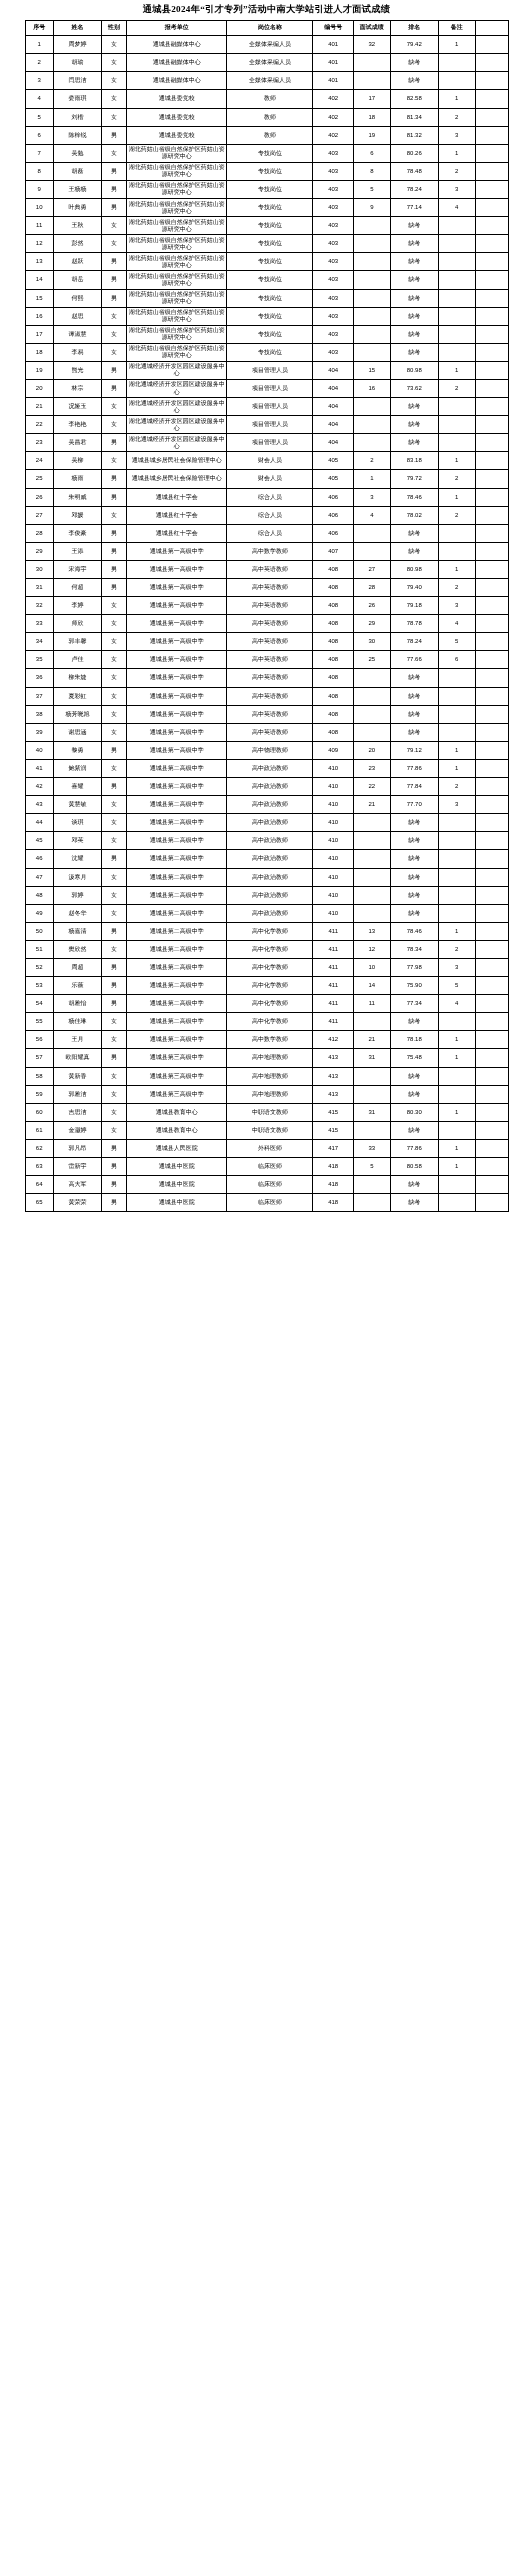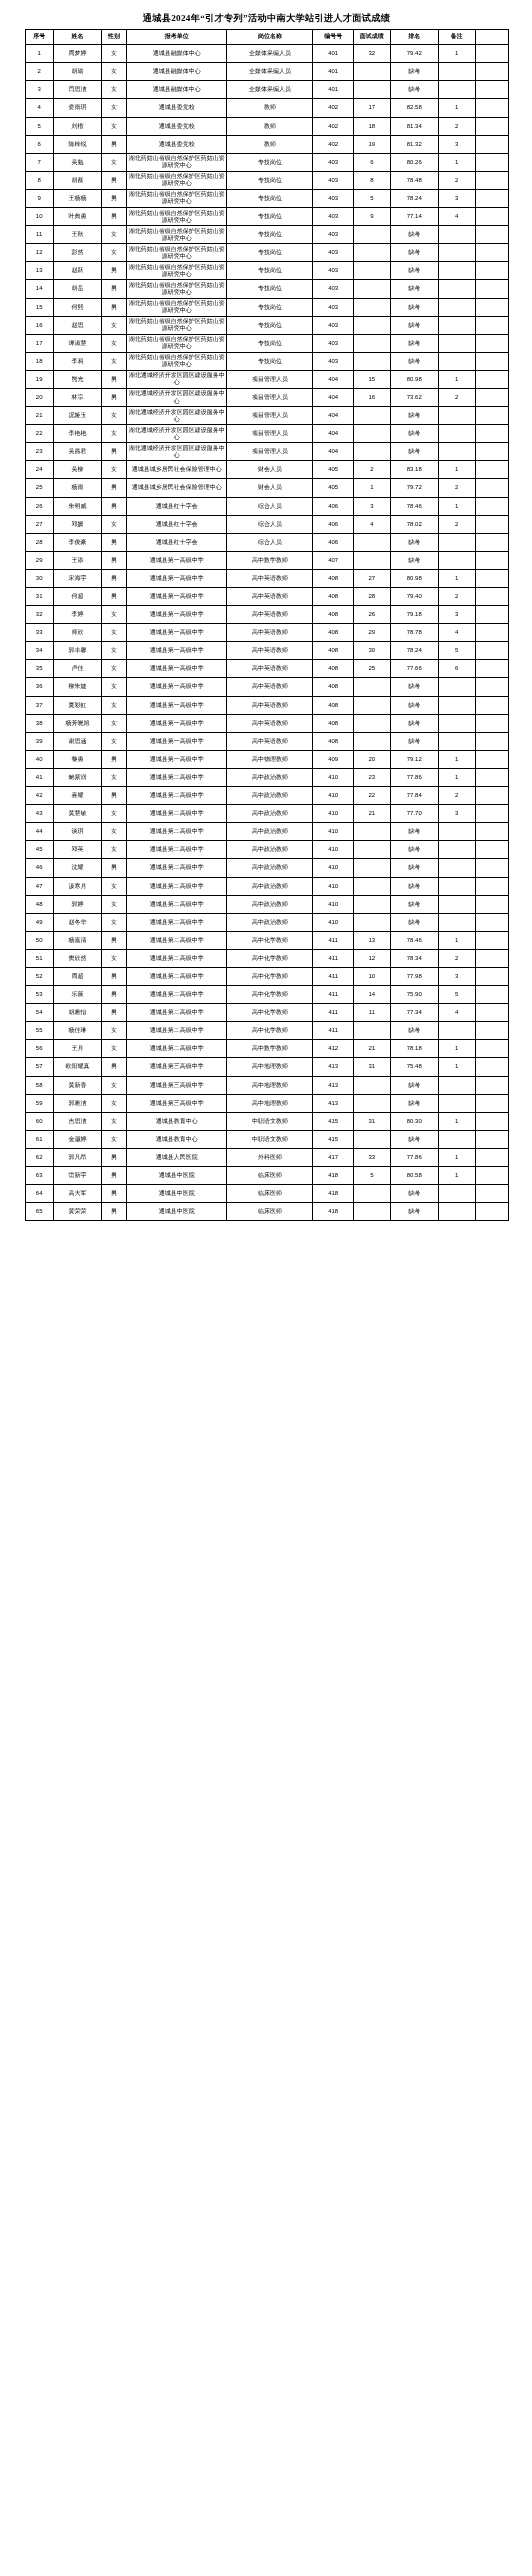--- a/index.html
+++ b/index.html
@@ -2,21 +2,21 @@
 <html style="font-size:10.5px"><head>
 <meta charset="utf-8">
 <style>
   html,body{margin:0;padding:0;background:#ffffff;}
   body{
     width:533px;
     font-family:"Liberation Sans","DejaVu Sans",sans-serif;
     color:#000000;
     -webkit-font-smoothing:none;
   }
-  .page{width:533px;padding-top:9px;box-sizing:border-box;}
+  .page{width:533px;padding-top:0;box-sizing:border-box;}
   .doc-title{
     text-align:center;
     font-family:"Liberation Serif","DejaVu Serif",serif;
     font-weight:bold;
     font-size:9.2px;
     letter-spacing:0.3px;
     padding:2.6px 0 4px 0;
   }
   table.grid{
     border-collapse:collapse;

